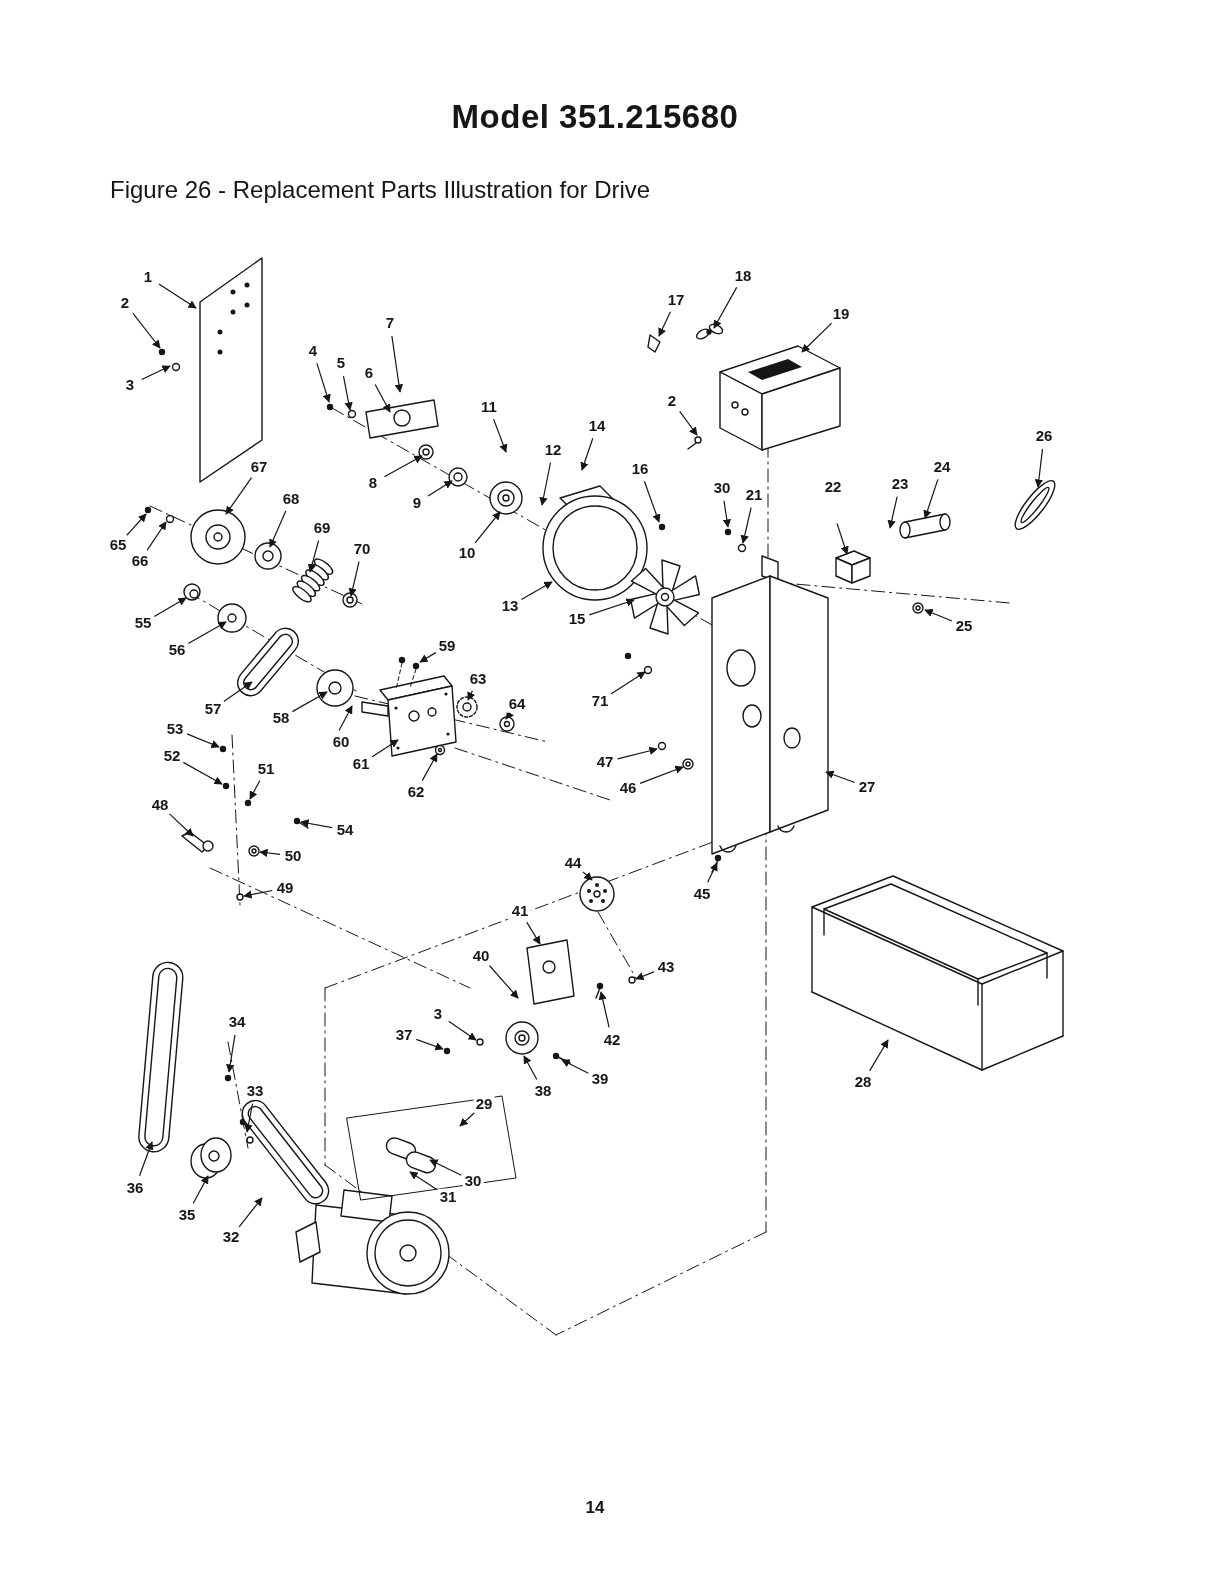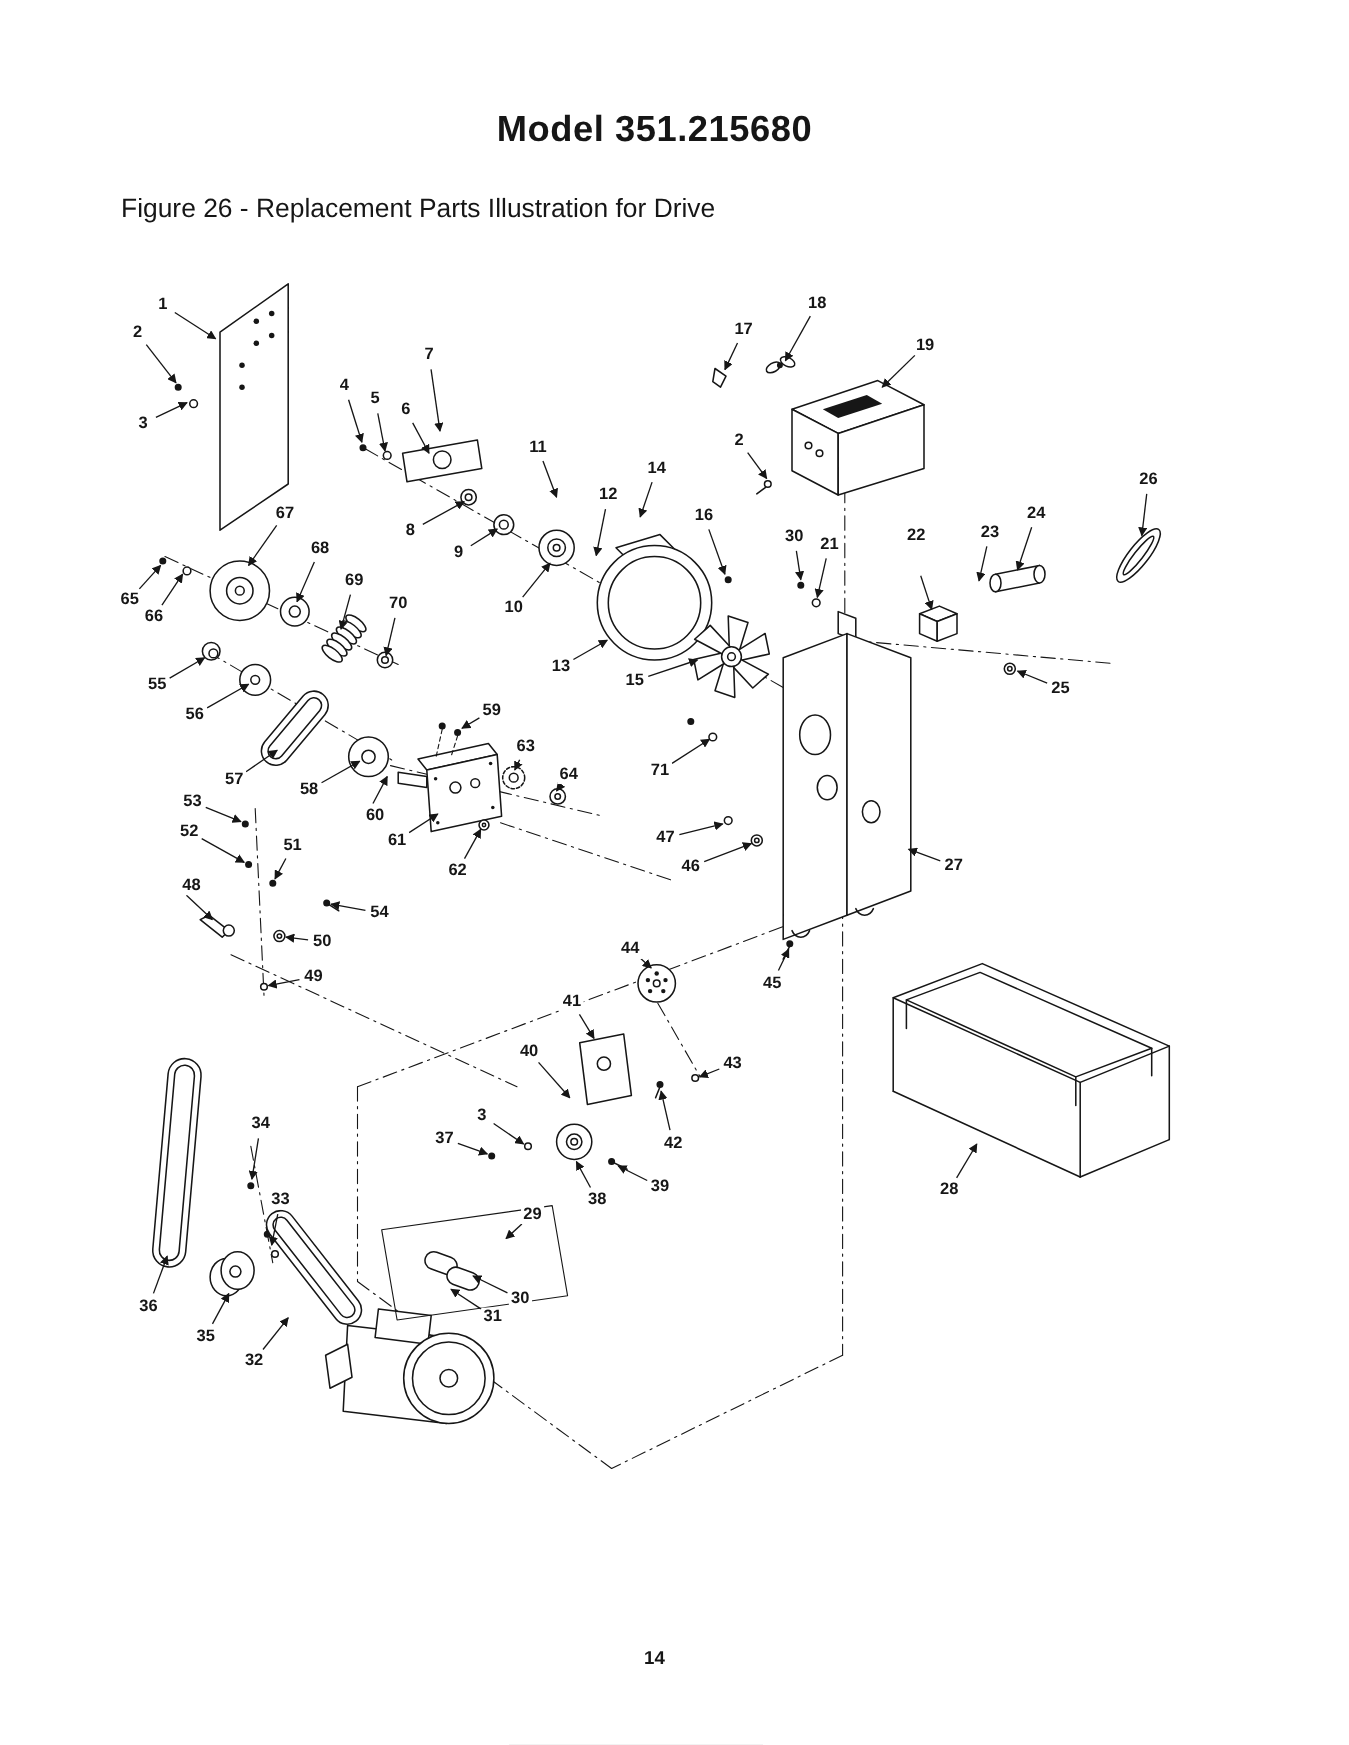--- a/index.html
+++ b/index.html
@@ -480,21 +480,21 @@
         <span class="part-label" style="left: 543px; top: 1091px;">38</span>
         <span class="part-label" style="left: 600px; top: 1079px;">39</span>
         <span class="part-label" style="left: 481px; top: 956px;">40</span>
         <span class="part-label" style="left: 520px; top: 911px;">41</span>
         <span class="part-label" style="left: 612px; top: 1040px;">42</span>
         <span class="part-label" style="left: 666px; top: 967px;">43</span>
         <span class="part-label" style="left: 573px; top: 863px;">44</span>
         <span class="part-label" style="left: 702px; top: 894px;">45</span>
         <span class="part-label" style="left: 628px; top: 788px;">46</span>
         <span class="part-label" style="left: 605px; top: 762px;">47</span>
-        <span class="part-label" style="left: 160px; top: 805px; margin-left: 14px;">48</span>
+        <span class="part-label" style="left: 160px; top: 805px;">48</span>
         <span class="part-label" style="left: 285px; top: 888px;">49</span>
         <span class="part-label" style="left: 293px; top: 856px;">50</span>
         <span class="part-label" style="left: 266px; top: 769px;">51</span>
         <span class="part-label" style="left: 172px; top: 756px;">52</span>
         <span class="part-label" style="left: 175px; top: 729px;">53</span>
         <span class="part-label" style="left: 345px; top: 830px;">54</span>
         <span class="part-label" style="left: 143px; top: 623px;">55</span>
         <span class="part-label" style="left: 177px; top: 650px;">56</span>
         <span class="part-label" style="left: 213px; top: 709px;">57</span>
         <span class="part-label" style="left: 281px; top: 718px;">58</span>

